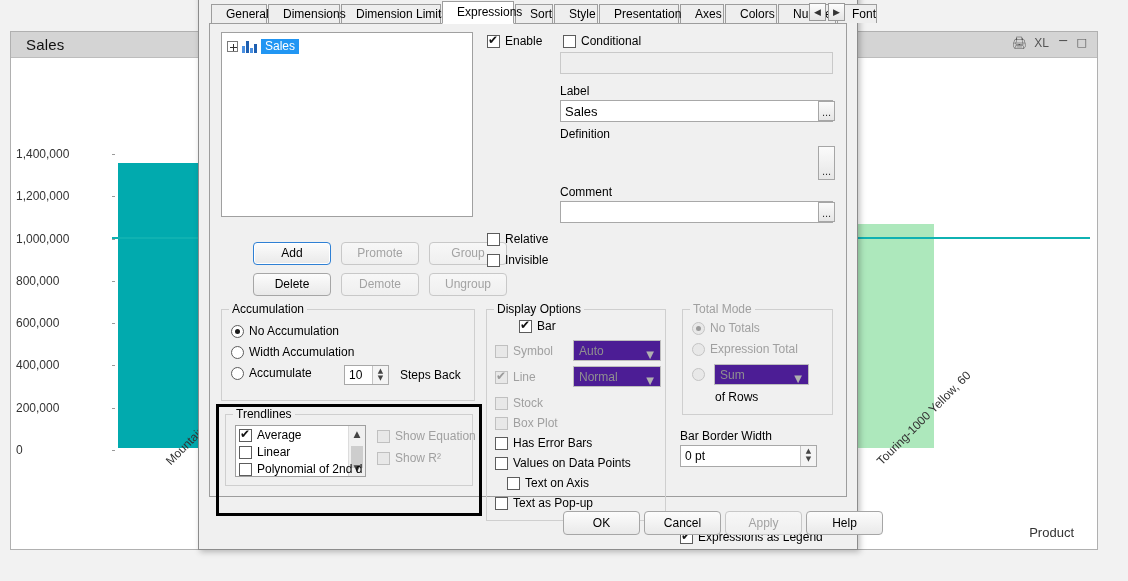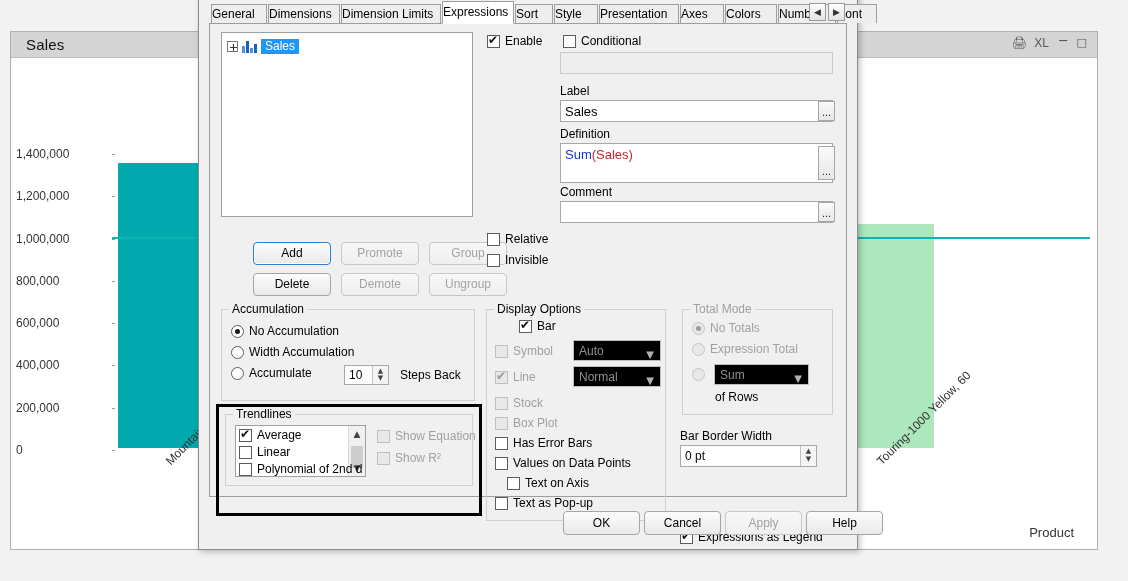--- a/index.html
+++ b/index.html
@@ -68,21 +68,21 @@
   #dialog-inner{
     position:absolute; left:8px; top:8px; right:8px; bottom:8px;
   }
 
   
   #tabstrip{
     position:absolute; left:2px; top:0; right:2px; height:22px;
   }
   .tab{
     position:absolute; top:3px; height:19px; line-height:18px;
-    padding:0 0; background:#eeeeee; border:1px solid #9d9d9d;
+    padding:0 14px; background:#eeeeee; border:1px solid #9d9d9d;
     border-bottom:none; font-size:12px; color:#000; cursor:default;
     white-space:nowrap;
   }
   .tab.active{
     top:0; height:23px; line-height:21px; background:#fff;
     border-bottom:1px solid #fff; z-index:5; font-size:12px;
   }
   .tab-arrow{
     position:absolute; top:2px; width:17px; height:18px;
     background:linear-gradient(#fdfdfd,#e4e4e4); border:1px solid #9a9a9a;
@@ -175,21 +175,21 @@
   .txtinput.readonly{ background:#eeeeee; border-color:#c9c9c9; }
   .ellipsis-btn{
     position:absolute; width:17px; background:linear-gradient(#fbfbfb,#e6e6e6);
     border:1px solid #a6a6a6; font-size:11px; text-align:center; color:#333;
     line-height:normal; display:flex; align-items:flex-end; justify-content:center;
     padding-bottom:2px;
   }
   .label-txt{ position:absolute; font-size:12px; color:#000; }
 
   .combo{
-    position:absolute; height:21px; background:#000000; border:1px solid #bdbdbd;
+    position:absolute; height:21px; background:#4c1d95; border:1px solid #bdbdbd;
     font-size:12px; color:#909090; line-height:20px; padding-left:5px;
   }
   .combo .carr{
     position:absolute; right:6px; top:4px; font-size:10px; color:#b0b0b0;
     font-family:"DejaVu Sans", sans-serif;
   }
 
   .spinner{
     position:absolute; background:#fff; border:1px solid #a8a8a8;
     font-size:12px; color:#000; line-height:18px; padding-left:4px;
@@ -387,23 +387,20 @@
       <span class="cbox"></span>
       <span>Conditional</span>
     </div>
     <div class="txtinput readonly" style="left:350px; top:28px; width:273px; height:22px;"></div>
 
     <div class="label-txt" style="left:350px; top:60px;">Label</div>
     <div class="txtinput" style="left:350px; top:76px; width:273px; height:22px;">Sales</div>
     <div class="ellipsis-btn" style="left:608px; top:77px; width:17px; height:20px;">...</div>
 
     <div class="label-txt" style="left:350px; top:103px;">Definition</div>
-    <div class="txtinput" style="left:350px; top:119px; width:273px; height:40px;">
-      <span style="color:#1438d2;">Sum</span><span style="color:#c1272d;">(Sales)</span>
-    </div>
     <div class="ellipsis-btn" style="left:608px; top:122px; width:17px; height:34px;">...</div>
 
     <div class="label-txt" style="left:350px; top:161px;">Comment</div>
     <div class="txtinput" style="left:350px; top:177px; width:273px; height:22px;"></div>
     <div class="ellipsis-btn" style="left:608px; top:178px; width:17px; height:20px;">...</div>
 
     <div class="cb" style="left:277px; top:208px;">
       <span class="cbox"></span>
       <span>Relative</span>
     </div>

